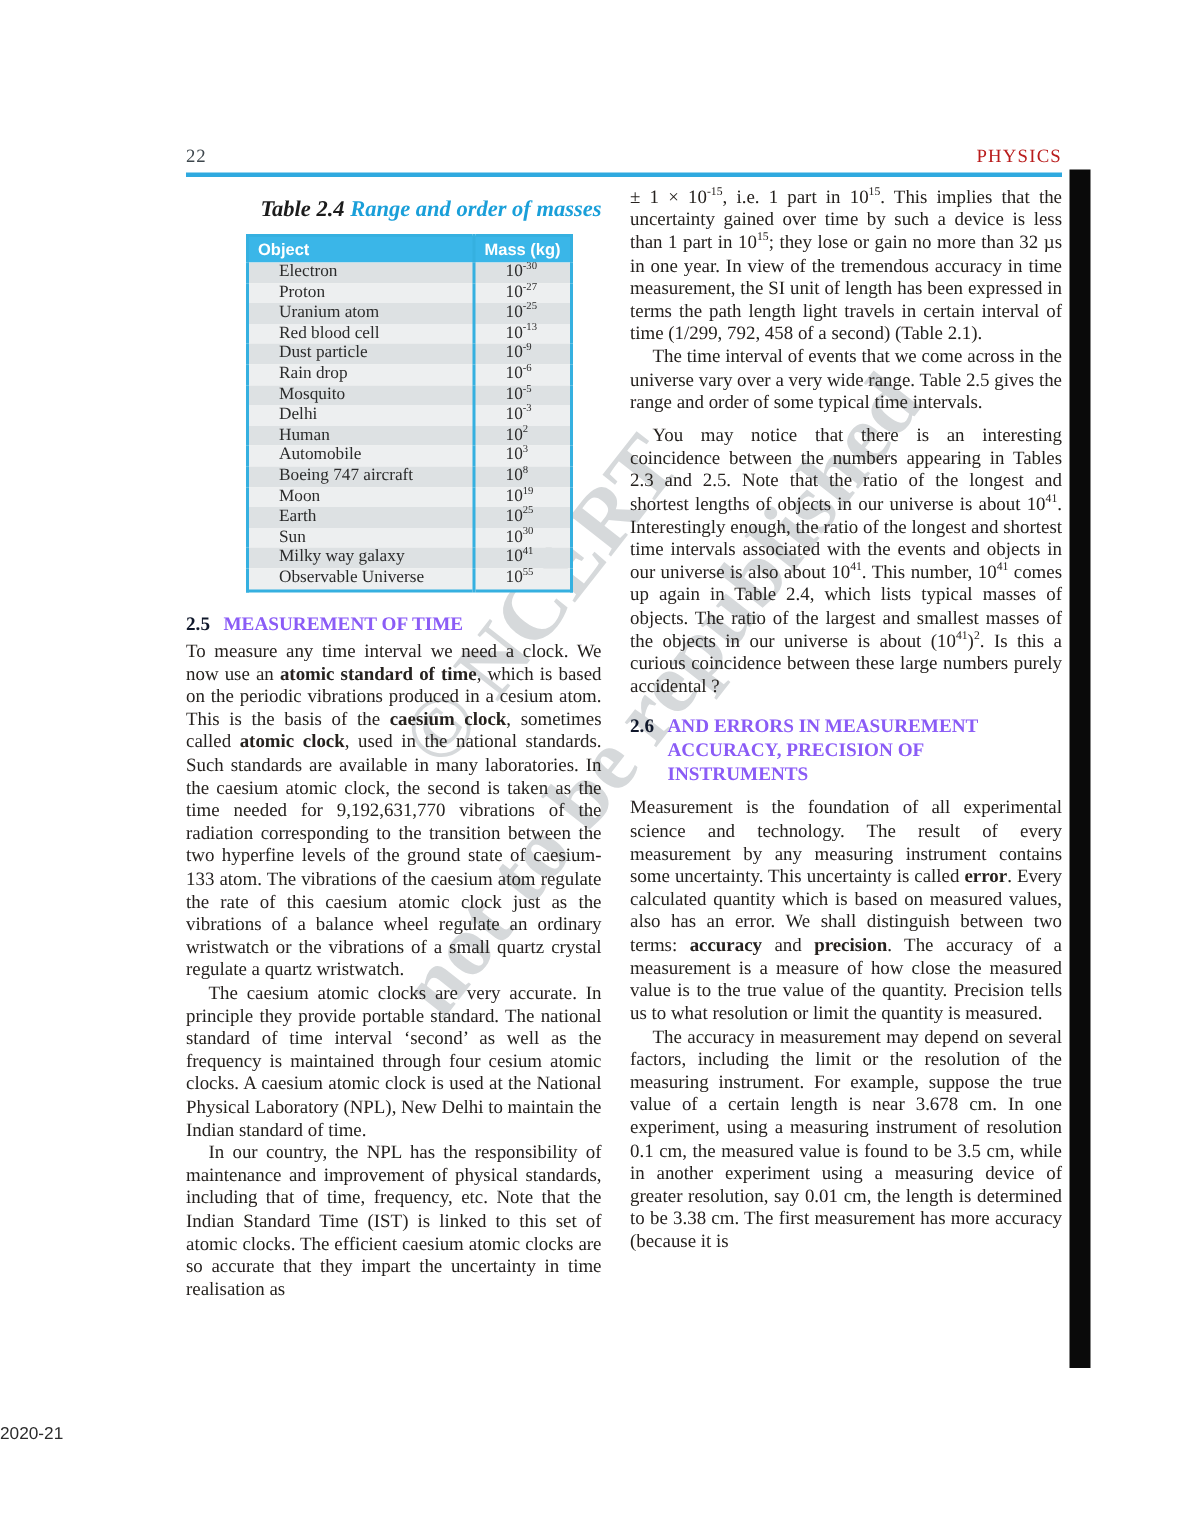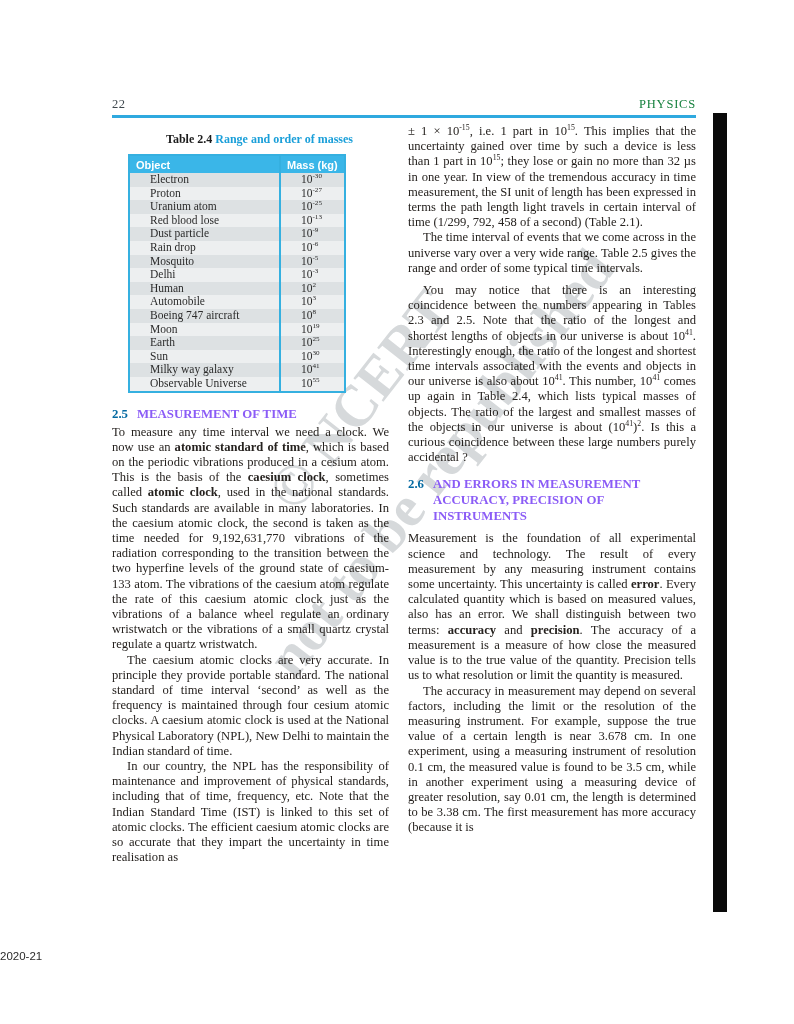--- a/index.html
+++ b/index.html
@@ -7,47 +7,47 @@
     width:794px;height:1024px;position:relative;background:#ffffff;
     font-family:"Liberation Serif", serif;color:#26221f;overflow:hidden;
   }
   .watermark{
     position:absolute;left:60px;top:330px;width:680px;z-index:0;
     transform:rotate(-52deg);transform-origin:center;
     color:#d6d9db;font-size:58px;font-weight:bold;text-align:center;
     line-height:1.75;user-select:none;
   }
   .edge-bar{position:absolute;left:713px;top:113px;width:14px;height:799px;background:#0a0a0a;z-index:3;}
-  .content{position:absolute;left:112px;top:97px;width:584px;z-index:2;}
+  .content{position:absolute;left:124px;top:97px;width:584px;z-index:2;}
   .page-header{display:flex;justify-content:space-between;align-items:baseline;font-size:12.5px;}
   .page-num{color:#3d464c;letter-spacing:0.5px;}
-  .subject{color:#15803d;letter-spacing:0.8px;}
+  .subject{color:#b91c1c;letter-spacing:0.8px;}
   .header-rule{height:3px;background:#2fa9df;margin-top:3px;}
   .cols{display:flex;gap:19px;margin-top:6px;}
   .col-left{width:277px;}
   .col-right{width:288px;}
-  .table-caption{margin:8px 0 7px 18px;text-align:center;font-size:12px;font-weight:bold;}
+  .table-caption{margin:8px 0 7px 18px;text-align:right;font-size:15px;font-weight:bold;font-style:italic;}
   .table-caption .prefix{color:#1c1c1c;}
   .table-caption .title{color:#1a9fd9;}
   table.mass-table{
-    border-collapse:collapse;margin-left:16px;width:218px;
+    border-collapse:collapse;margin-left:40px;width:218px;
     border:2px solid #35b0e0;font-size:11.5px;
   }
   table.mass-table th{
     background:#3ab6e8;color:#ffffff;text-align:left;
     font-family:"Liberation Sans", sans-serif;font-size:11px;
     padding:3px 6px 2px 6px;
   }
   table.mass-table th:last-child, table.mass-table td:last-child{border-left:2px solid #35b0e0;}
   table.mass-table td{padding:0 20px;line-height:13.6px;color:#2b2b2b;}
   table.mass-table tbody tr:nth-child(odd){background:#dde1e3;}
   table.mass-table tbody tr:nth-child(even){background:#edeff0;}
   sup{font-size:0.62em;vertical-align:super;line-height:0;}
   .section-heading{display:flex;gap:9px;font-weight:bold;font-size:12.8px;margin:13px 0 3px 0;line-height:16px;}
-  .section-heading .num{color:#0369a1;}
+  .section-heading .num{color:#0f172a;}
   .section-heading .title, .section-heading .title-lines{color:#8b5cf6;}
   .para{margin:0;font-size:12.6px;line-height:15.2px;text-align:justify;}
   .para.indent{text-indent:15px;}
   .para.gap{margin-top:7px;}
   .b{font-weight:bold;}
   .s26{margin-top:11px;margin-bottom:7px;}
   .footer{
     position:absolute;left:0;top:950px;width:794px;text-align:left;
     font-family:Liberation Sans, sans-serif;font-size:11.5px;color:#2b2b2b;z-index:2;
   }
@@ -91,21 +91,21 @@
             </tr>
             <tr>
               <td>Proton</td>
               <td><span>10</span><sup>-27</sup></td>
             </tr>
             <tr>
               <td>Uranium atom</td>
               <td><span>10</span><sup>-25</sup></td>
             </tr>
             <tr>
-              <td>Red blood lose</td>
+              <td>Red blood cell</td>
               <td><span>10</span><sup>-13</sup></td>
             </tr>
             <tr>
               <td>Dust particle</td>
               <td><span>10</span><sup>-9</sup></td>
             </tr>
             <tr>
               <td>Rain drop</td>
               <td><span>10</span><sup>-6</sup></td>
             </tr>

